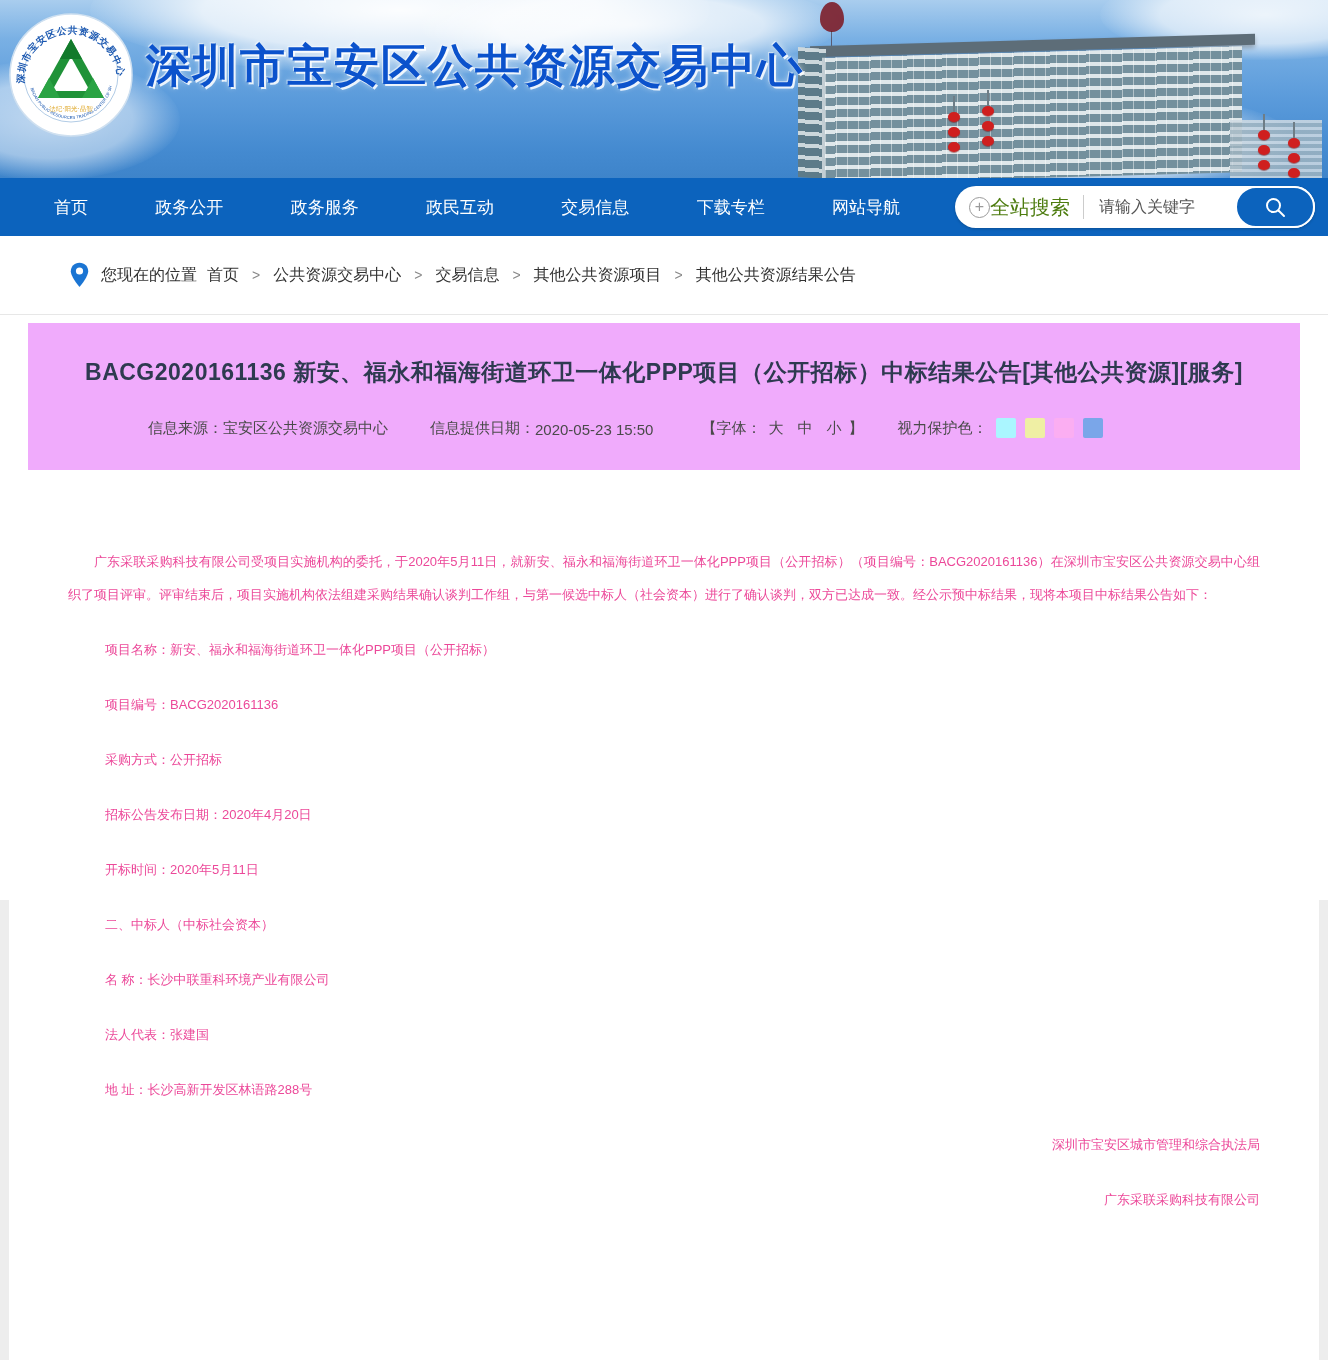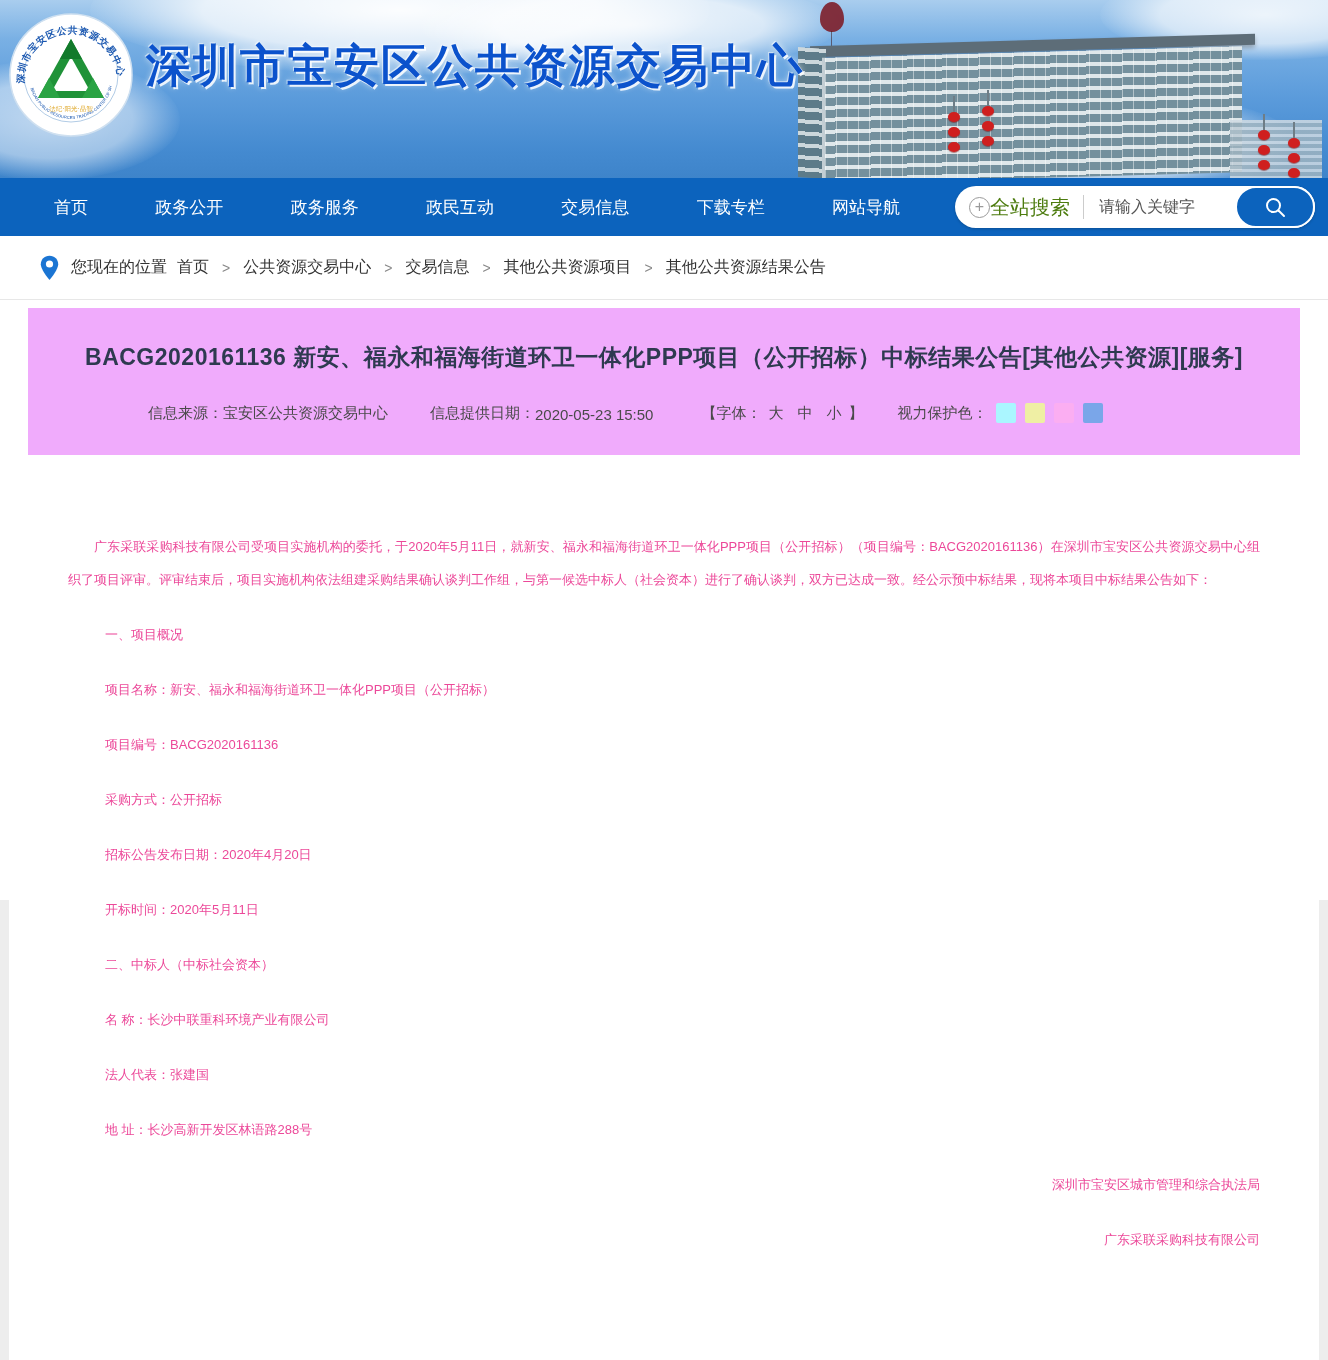--- a/index.html
+++ b/index.html
@@ -84,21 +84,21 @@
   .search-input { border:none; outline:none; width:118px; font-size:16px; color:#333; background:transparent;
                   font-family:"Liberation Sans","DejaVu Sans",sans-serif; }
   .search-input::placeholder { color:#555; opacity:1; }
   .search-btn {
     position:absolute; right:0; top:0; width:80px; height:42px; border-radius:21px;
     background:#0c63bd; border:2px solid #fff; cursor:pointer;
     display:flex; align-items:center; justify-content:center; padding:0;
   }
 
   
-  .breadcrumb { height:64px; display:flex; align-items:center; padding-left:40px; font-size:16px; color:#333;
+  .breadcrumb { height:79px; display:flex; align-items:center; padding-left:70px; font-size:16px; color:#333;
                 border-bottom:1px solid #e7e7e7; background:#fff; }
   .pin-icon { margin-right:12px; flex:0 0 auto; }
   .crumb { cursor:pointer; white-space:nowrap; }
   .crumb-sep { color:#888; margin:0 13px; font-size:14px; }
   .crumb-prefix { margin-right:10px; white-space:nowrap; }
 
   
   .title-panel { margin:8px 28px 0; height:147px; background:#f0abfc; padding-top:34px; }
   .article-title { margin:0; text-align:center; font-size:23px; font-weight:bold; color:#2e3a50; letter-spacing:.5px; }
   .meta-row { margin-top:30px; padding-left:120px; display:flex; align-items:center; font-size:15px; color:#4a4a4a; }
@@ -250,21 +250,20 @@
       <span class="swatch" style="background: rgb(239, 239, 164);"></span>
       <span class="swatch" style="background: rgb(251, 174, 242);"></span>
       <span class="swatch" style="background: rgb(122, 166, 233);"></span>
     </span>
   </div>
 </div>
 
 <div class="article-body">
   <p class="para">广东采联采购科技有限公司受项目实施机构的委托，于2020年5月11日，就新安、福永和福海街道环卫一体化PPP项目（公开招标）（项目编号：BACG2020161136）在深圳市宝安区公共资源交易中心组织了项目评审。评审结束后，项目实施机构依法组建采购结果确认谈判工作组，与第一候选中标人（社会资本）进行了确认谈判，双方已达成一致。经公示预中标结果，现将本项目中标结果公告如下：</p>
 
-  <p class="cline">一、项目概况</p>
   <p class="cline">项目名称：新安、福永和福海街道环卫一体化PPP项目（公开招标）</p>
   <p class="cline">项目编号：BACG2020161136</p>
   <p class="cline">采购方式：公开招标</p>
   <p class="cline">招标公告发布日期：2020年4月20日</p>
   <p class="cline">开标时间：2020年5月11日</p>
   <p class="cline">二、中标人（中标社会资本）</p>
   <p class="cline">名 称：长沙中联重科环境产业有限公司</p>
   <p class="cline">法人代表：张建国</p>
   <p class="cline">地 址：长沙高新开发区林语路288号</p>
 

